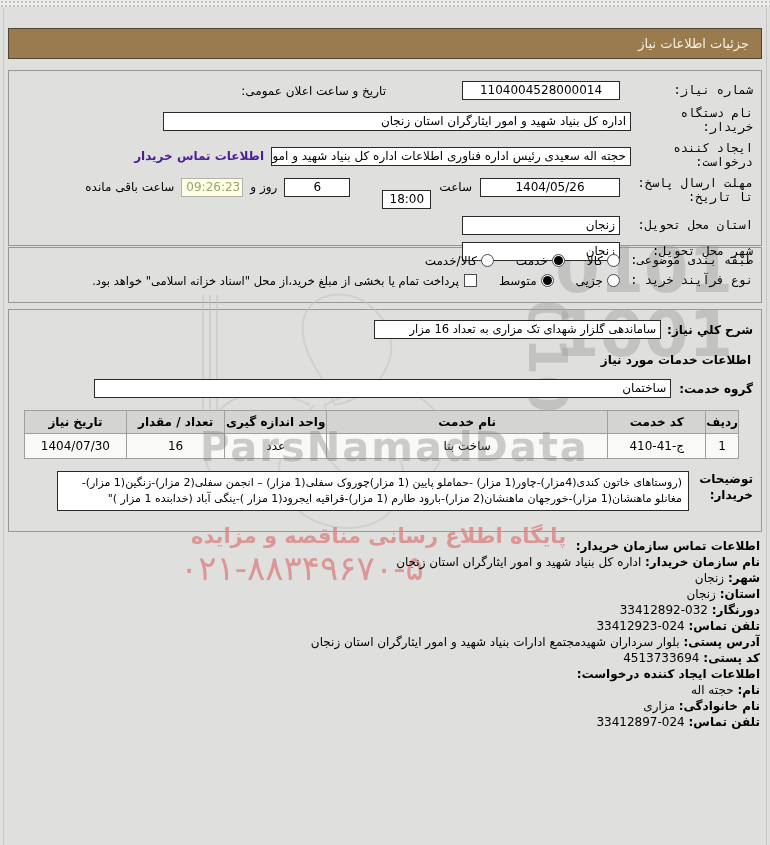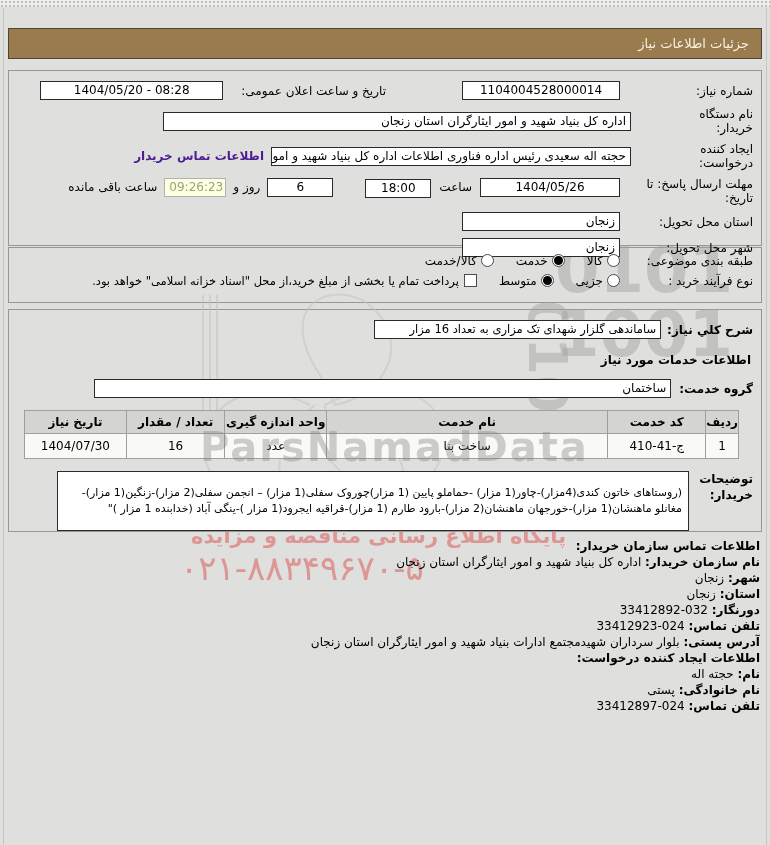--- a/index.html
+++ b/index.html
@@ -15,21 +15,21 @@
 
   .title-bar { position:absolute; top:28px; right:8px; left:8px; height:31px;
     background:#9a7b4e; border:1px solid #4f4535; color:#f7f1e0;
     display:flex; align-items:center; padding:0 12px; font-size:13px; }
   .section { position:absolute; right:8px; left:8px; border:1px solid #979795; background:transparent; }
   .sec-a { top:70px; height:176px; padding:10px 8px 0 8px; }
   .sec-b { top:247px; height:56px; padding:6px 8px 0 8px; }
   .sec-c { top:309px; height:223px; padding:6px 8px 0 8px; }
 
   .frow { display:flex; align-items:center; margin-bottom:7px; position:relative; z-index:3; }
-  .flabel { width:133px; flex:0 0 133px; padding-left:6px; line-height:14px; }
+  .flabel { width:133px; flex:0 0 133px; padding-left:6px; line-height:14px;font-family:Liberation Mono, monospace; }
   .flabel.narrow { width:122px; flex:0 0 122px;padding-left:32px; }
   .tbox { background:#fff; border:1px solid #2a2a2a; height:19px; line-height:17px;
     padding:0 4px; overflow:hidden; white-space:nowrap; }
   .center { text-align:center; }
   .ltr { direction:ltr; unicode-bidi:isolate; }
   .link { color:#4c1d95; margin-right:7px; cursor:pointer;font-weight:bold; }
   .countdown { background:#ffffe1; border:1px solid #b1b1af; color:#9aa47c; }
 
   .radio { display:inline-block; width:13px; height:13px; border:1px solid #4a4a4a;
     border-radius:50%; background:#fff; margin-left:4px; vertical-align:-2px; position:relative; }
@@ -42,21 +42,21 @@
   .svc-heading { font-weight:bold; margin:14px 2px 12px 0; position:relative; z-index:3; }
 
   table.svc { border-collapse:collapse; margin:12px 14px 0 14px; width:715px;
     position:relative; z-index:3; }
   table.svc th, table.svc td { border:1px solid #9f9f9d; font-size:12px; height:23px; text-align:center; }
   table.svc th { background:#d4d4d2; font-weight:bold; }
   table.svc td { background:#f9f9f7; height:25px; }
 
   .notes-row { display:flex; margin-top:12px; position:relative; z-index:3; }
   .notes-label { width:64px; flex:0 0 64px; font-weight:bold; line-height:16px; }
-  .notes-box { background:#fff; border:1px solid #2a2a2a; padding:13px 6px; font-size:11px;
+  .notes-box { background:#fff; border:1px solid #2a2a2a; padding:3px 6px; font-size:11px;
     line-height:16px; flex:1; margin-left:40px; text-align:right; }
 
   .contact { position:absolute; top:538px; right:10px; left:10px; line-height:16px;
     font-size:12px; text-align:right; position:absolute; z-index:3; }
   .contact .line { white-space:nowrap; overflow:hidden; }
 
   
   .wm { position:absolute; pointer-events:none; }
   .wm-flower { top:255px; left:110px; z-index:1; opacity:.55; }
   .wm-brand { top:424px; left:200px; z-index:4; font-size:40px; font-weight:bold;
@@ -96,36 +96,35 @@
   <div class="title-bar">
     <span>جزئیات اطلاعات نیاز</span>
   </div>
 
   <div class="section sec-a">
     <div class="frow">
       <span class="flabel">شماره نیاز:</span>
       <span class="tbox center ltr" style="width:158px">1104004528000014</span>
       <span style="width:76px"></span>
       <span style="padding-left:18px">تاریخ و ساعت اعلان عمومی:</span>
-      <span class="tbox center ltr" style="width:183px">1404/05/20 - 08:28</span>
     </div>
     <div class="frow">
       <span class="flabel narrow">نام دستگاه خریدار:</span>
       <span class="tbox" style="width:468px">اداره کل بنیاد شهید و امور ایثارگران استان زنجان</span>
     </div>
     <div class="frow">
       <span class="flabel narrow">ایجاد کننده درخواست:</span>
       <span class="tbox" style="width:360px">حجته اله سعیدی رئیس اداره فناوری اطلاعات  اداره کل بنیاد شهید و امور ایثارگر</span>
       <span class="link">اطلاعات تماس خریدار</span>
     </div>
     <div class="frow" style="align-items:flex-start">
       <span class="flabel" style="width:133px;flex:0 0 133px">مهلت ارسال پاسخ: تا تاریخ:</span>
       <span class="tbox center ltr" style="width:140px;margin-top:1px">1404/05/26</span>
       <span style="margin:3px 8px 0 8px">ساعت</span>
-      <span class="tbox center ltr" style="width:66px;margin-top:2px">18:00</span>
+      <span class="tbox center ltr" style="width:49px;margin-top:13px">18:00</span>
       <span style="width:32px"></span>
       <span class="tbox center" style="width:66px;margin-top:1px">6</span>
       <span style="margin:3px 7px 0 7px">روز و</span>
       <span class="tbox center ltr countdown" style="width:62px;margin-top:1px">09:26:23</span>
       <span style="margin:3px 7px 0 0">ساعت باقی مانده</span>
     </div>
     <div class="frow">
       <span class="flabel">استان محل تحویل:</span>
       <span class="tbox" style="width:158px">زنجان</span>
     </div>
@@ -199,18 +198,19 @@
   </div>
 
   <div class="contact">
     <div class="line bold">اطلاعات تماس سازمان خریدار:</div>
     <div class="line"><span class="bold">نام سازمان خریدار:</span> <span>اداره کل بنیاد شهید و امور ایثارگران استان زنجان</span></div>
     <div class="line"><span class="bold">شهر:</span> <span>زنجان</span></div>
     <div class="line"><span class="bold">استان:</span> <span>زنجان</span></div>
     <div class="line"><span class="bold">دورنگار:</span> <span class="ltr">33412892-032</span></div>
     <div class="line"><span class="bold">تلفن تماس:</span> <span class="ltr">33412923-024</span></div>
     <div class="line"><span class="bold">آدرس پستی:</span> <span>بلوار سرداران شهیدمجتمع ادارات بنیاد شهید و امور ایثارگران استان زنجان</span></div>
+    <div class="line"><span class="bold">کد پستی:</span> <span class="ltr">4513733694</span></div>
     <div class="line bold">اطلاعات ایجاد کننده درخواست:</div>
     <div class="line"><span class="bold">نام:</span> <span>حجته اله</span></div>
-    <div class="line"><span class="bold">نام خانوادگی:</span> <span>پستی</span></div>
+    <div class="line"><span class="bold">نام خانوادگی:</span> <span>مزاری</span></div>
     <div class="line"><span class="bold">تلفن تماس:</span> <span class="ltr">33412897-024</span></div>
   </div>
 </div>
 
 </body></html>

